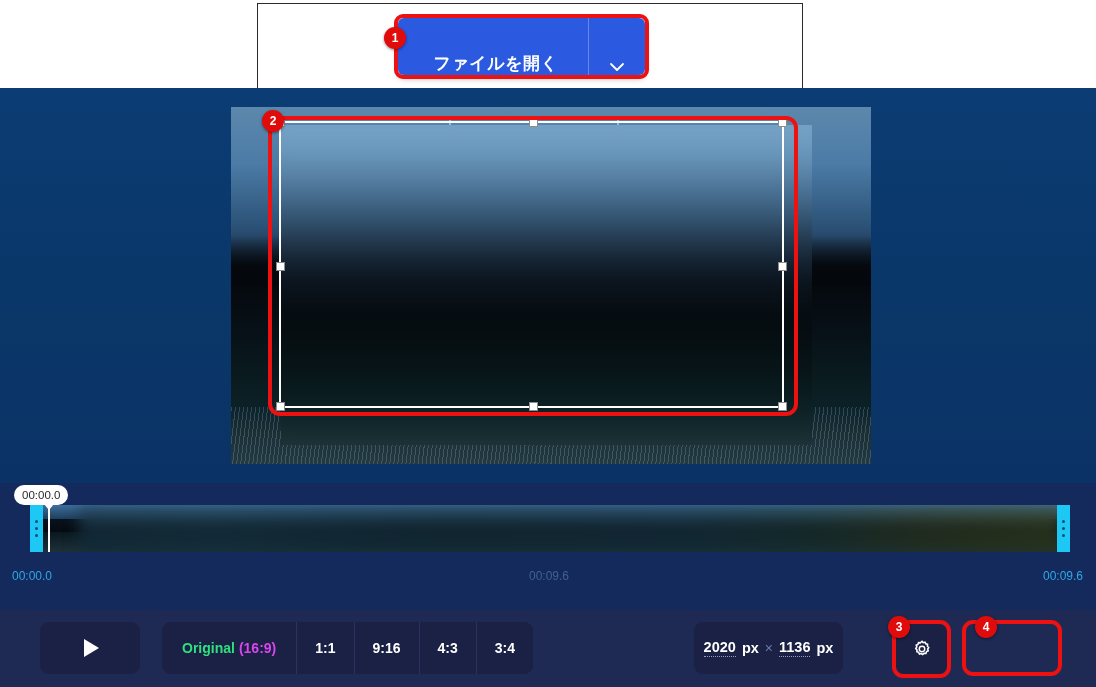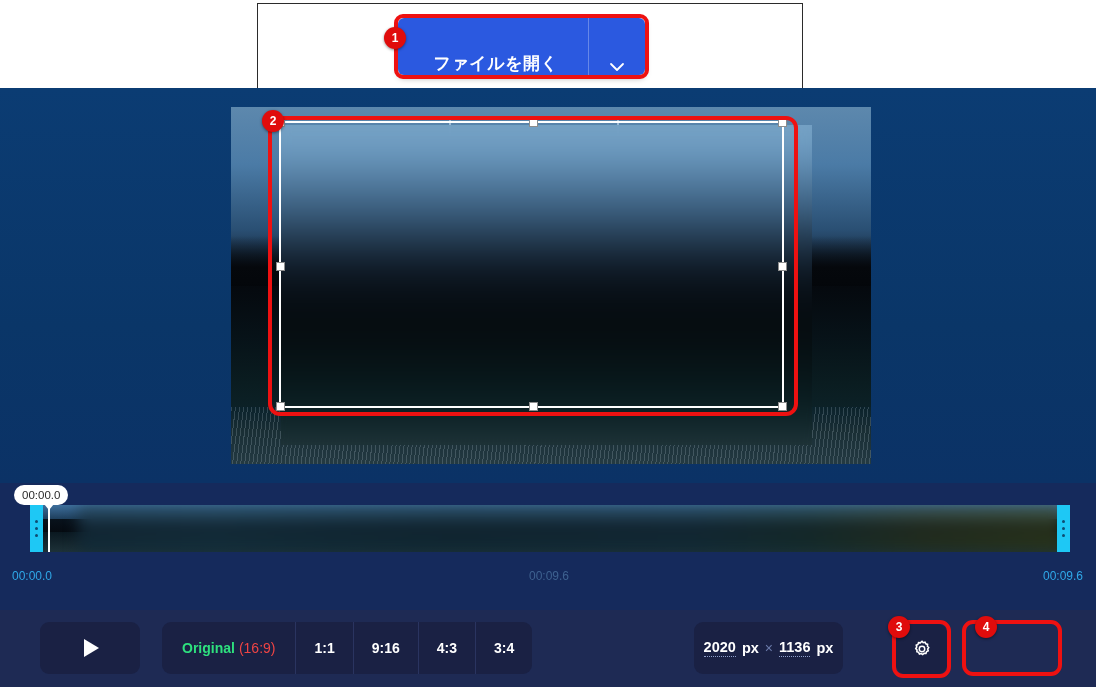--- a/index.html
+++ b/index.html
@@ -209,21 +209,21 @@
   }
   .ratio-item {
     display: flex; align-items: center; justify-content: center;
     padding: 18px 18px;
     color: #ffffff; font-size: 14px; font-weight: bold;
     border-left: 1px solid #2a3460;
     white-space: nowrap;
   }
   .ratio-item:first-child { border-left: none; padding: 12px 20px; }
   .ratio-item.is-original { color: #2ee07e; }
-  .ratio-item.is-original .ratio-sub { color: #ef4444; font-weight: normal; margin-left: 4px; }
+  .ratio-item.is-original .ratio-sub { color: #d946ef; font-weight: bold; margin-left: 4px; }
   .ratio-item.selected { background: #141a38; }
 
   .dim-box {
     position: absolute; left: 694px; top: 622px; width: 149px; height: 52px;
     background: #1a2144; border-radius: 9px;
     display: flex; align-items: center; justify-content: center; gap: 6px;
     color: #ffffff; font-size: 14.5px; font-weight: bold;
   }
   .dim-num {
     border-bottom: 1px dotted #8fa0cc;

